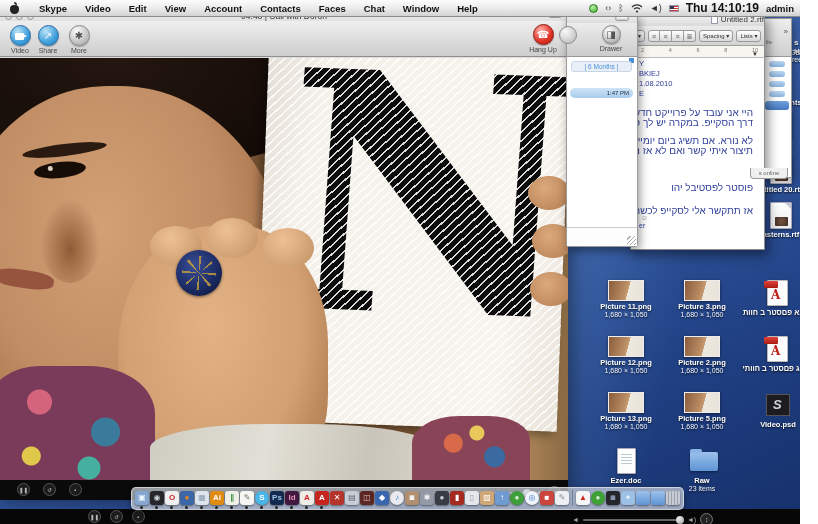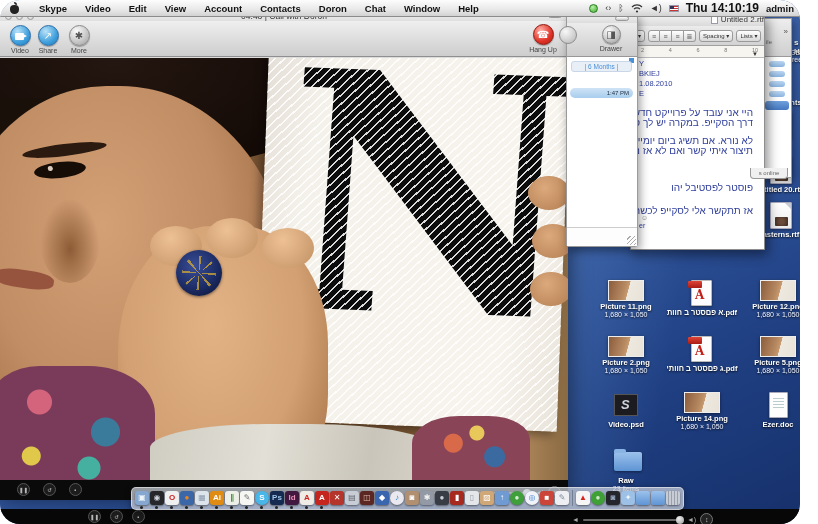--- a/index.html
+++ b/index.html
@@ -1,19 +1,19 @@
 <!DOCTYPE html>
 <html><head>
 <meta charset="utf-8">
 <style>
   * { margin:0; padding:0; box-sizing:border-box; }
   html,body { width:818px; height:524px; overflow:hidden; }
   body { font-family:"Liberation Sans","DejaVu Sans",sans-serif; }
   #screen { position:relative; width:800px; height:524px; overflow:hidden;
-    background:linear-gradient(155deg,#7ea2d6 0%,#5079bd 22%,#33589f 50%,#1f3f82 78%,#16306a 100%);border-radius:20px; }
+    background:linear-gradient(155deg,#7ea2d6 0%,#5079bd 22%,#33589f 50%,#1f3f82 78%,#16306a 100%); }
   #screen::before { content:""; position:absolute; inset:0;
     background:linear-gradient(115deg,transparent 42%,rgba(170,205,245,.28) 52%,transparent 62%),
                linear-gradient(100deg,transparent 55%,rgba(120,170,230,.20) 70%,transparent 82%); pointer-events:none; }
 
   
   #menubar { position:absolute; left:0; top:0; width:818px; height:17px; z-index:50;
     background:linear-gradient(#fdfdfd,#e8e8e8 60%,#d2d2d2); border-bottom:1px solid #8c8c8c;
     display:flex; align-items:center; font-size:9.5px; color:#111; }
   .apple { width:11px; height:11px; margin:0 10px 0 9px; position:relative; }
   .apple i { position:absolute; left:1px; top:2px; width:9px; height:9px; background:#222; border-radius:45% 45% 48% 48%; }
@@ -210,21 +210,21 @@
         <b></b>
       </span>
     <span style="display:flex">
 
     <span class="menu-item">Skype</span>
         <span class="menu-item">Video</span>
         <span class="menu-item">Edit</span>
         <span class="menu-item">View</span>
         <span class="menu-item">Account</span>
         <span class="menu-item">Contacts</span>
-        <span class="menu-item">Doron</span>
+        <span class="menu-item">Faces</span>
         <span class="menu-item">Chat</span>
         <span class="menu-item">Window</span>
         <span class="menu-item">Help</span>
       </span>
     <span id="menu-right">
       <span class="dot-green"></span>
       <span class="mb-ico">‹›</span>
       <span class="mb-ico">ᛒ</span>
       <svg class="wifi" width="12" height="10" viewBox="0 0 12 10">
         <path d="M1 4 A7 7 0 0 1 11 4" fill="none" stroke="#333" stroke-width="1.2"></path>
@@ -290,20 +290,30 @@
         <div class="thumb">
           
           
           
           
         </div>
         <div class="lbl">Picture 11.png</div>
         <div class="sub">1,680 × 1,050</div>
       </div>
 
+      <div class="cell png">
+        <div class="thumb">
+          
+          
+          
+          
+        </div>
+        <div class="lbl">Picture 3.png</div>
+        <div class="sub">1,680 × 1,050</div>
+      </div>
 
       <div class="cell pdf">
         <div class="thumb">
           <span class="pdf-part pdf-page"></span>
           <span class="pdf-part pdf-band"></span>
           <span class="pdf-part pdf-a">A</span>
 
         </div>
         <div class="lbl">א פםסטר ב חוות.pdf</div>
         <div class="sub"></div>
@@ -335,20 +345,30 @@
         <div class="thumb">
           <span class="pdf-part pdf-page"></span>
           <span class="pdf-part pdf-band"></span>
           <span class="pdf-part pdf-a">A</span>
 
         </div>
         <div class="lbl">ג פםסטר ב חוותי.pdf</div>
         <div class="sub"></div>
       </div>
 
+      <div class="cell png">
+        <div class="thumb">
+          
+          
+          
+          
+        </div>
+        <div class="lbl">Picture 13.png</div>
+        <div class="sub">1,680 × 1,050</div>
+      </div>
 
       <div class="cell png">
         <div class="thumb">
           
           
           
           
         </div>
         <div class="lbl">Picture 5.png</div>
         <div class="sub">1,680 × 1,050</div>
@@ -359,30 +379,20 @@
 
           <span class="psd-part psd-thumb">
             <i>S</i>
           </span>
 
         </div>
         <div class="lbl">Video.psd</div>
         <div class="sub"></div>
       </div>
 
-      <div class="cell png">
-        <div class="thumb">
-          
-          
-          
-          
-        </div>
-        <div class="lbl">Picture 14.png</div>
-        <div class="sub">1,680 × 1,050</div>
-      </div>
 
       <div class="cell doc">
         <div class="thumb">
 
           <span class="doc-part doc-page"></span>
 
         </div>
         <div class="lbl">Ezer.doc</div>
         <div class="sub"></div>
       </div>

